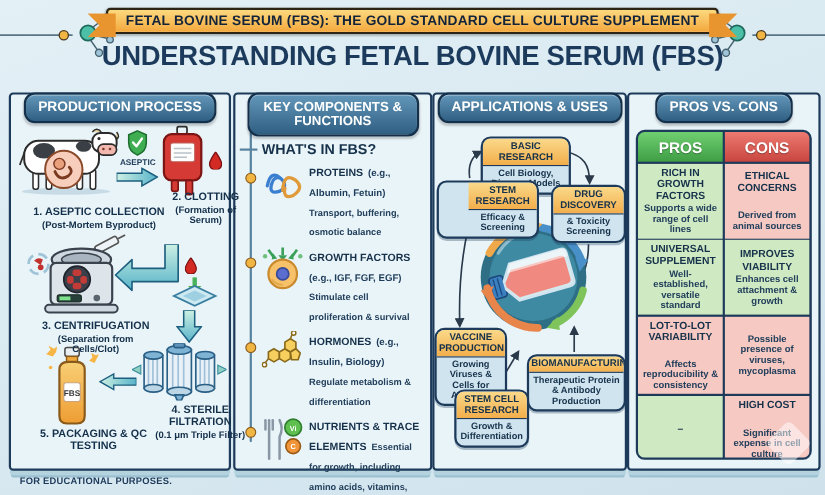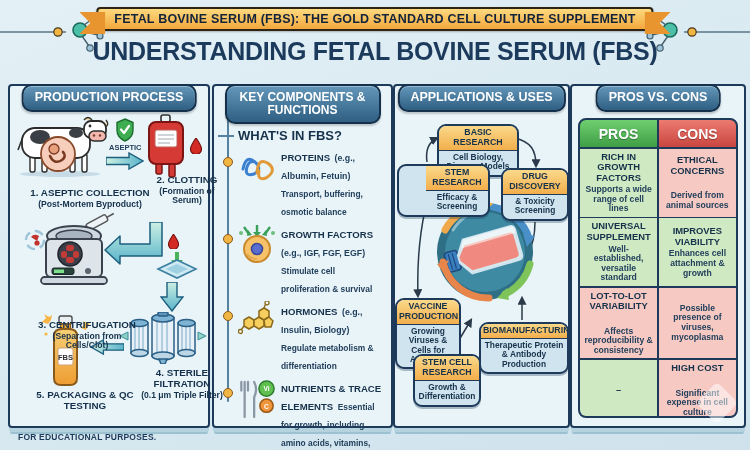--- a/index.html
+++ b/index.html
@@ -204,21 +204,21 @@
     <rect x="42" y="33" width="8" height="6" rx="2.5" fill="#c23b36"></rect>
     <rect x="42" y="45" width="8" height="6" rx="2.5" fill="#c23b36"></rect>
     <rect x="37" y="39" width="6" height="7" rx="2.5" fill="#c23b36"></rect>
     <rect x="49" y="39" width="6" height="7" rx="2.5" fill="#c23b36"></rect>
     <rect x="28" y="56" width="22" height="6.5" rx="2" fill="#27413a" stroke="#1a2a24" stroke-width="1"></rect>
     <rect x="30" y="57.5" width="10" height="3.5" fill="#7ee08a"></rect>
     <circle cx="64" cy="59" r="3" fill="#5a646e"></circle>
     <rect x="17" y="65" width="66" height="7" rx="3.5" fill="#cfd8e0" stroke="#39424d" stroke-width="1.8"></rect>
   </svg>
 
-  <div class="plabel" style="left:2px;top:206px;width:112px;margin-top:28px;">
+  <div class="plabel" style="left:2px;top:206px;width:112px;">
     <span class="tt">3. CENTRIFUGATION</span>
     <span class="st">(Separation from Cells/Clot)</span>
   </div>
 
   <svg class="abs" style="left:158px;top:148px;" width="11" height="15" viewBox="0 0 12 16">
     <path d="M6,0 C6,0 0.5,8 0.5,11 a5.5,5.5 0 0,0 11,0 C11.5,8 6,0 6,0 Z" fill="#d32b24" stroke="#7a1010" stroke-width="1.2"></path>
   </svg>
   <svg class="abs" style="left:146px;top:166px;" width="42" height="28" viewBox="0 0 42 28">
     <rect x="19" y="0" width="4" height="9" fill="#49b35a"></rect>
     <polygon points="15,8 27,8 21,15" fill="#49b35a"></polygon>

